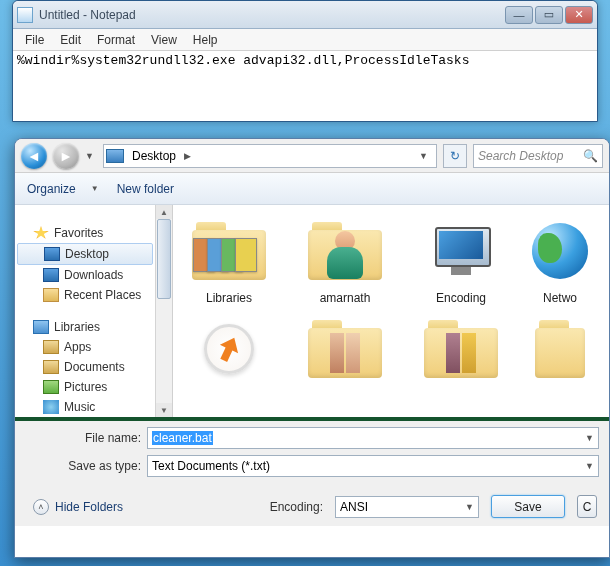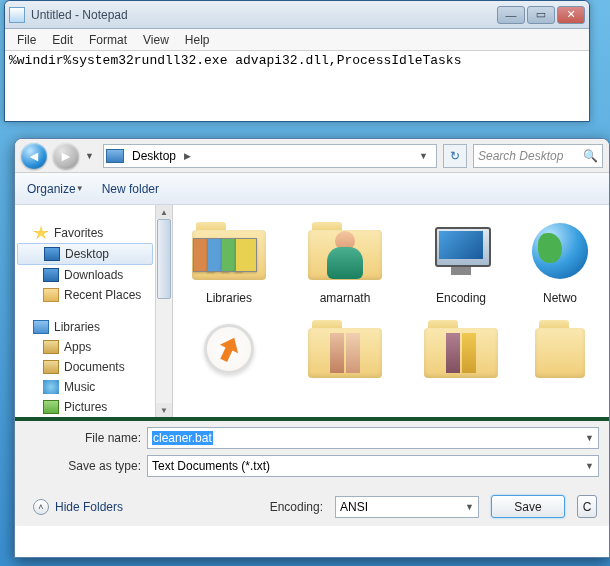--- a/index.html
+++ b/index.html
@@ -1,19 +1,19 @@
 <!DOCTYPE html>
 <html><head>
 <meta charset="utf-8">
 <style>
 * { box-sizing: border-box; margin: 0; padding: 0; }
 body { font-family: "Segoe UI", Tahoma, sans-serif; font-size: 12px; background: linear-gradient(to bottom, #6dbce8, #3a8fd0); width: 610px; height: 566px; overflow: hidden; position: relative; }
 
 
-.notepad-win { position: absolute; top: 0; left: 4px; width: 586px; border: 1px solid #2a5a8a; background: #fff; box-shadow: 0 0 8px rgba(0,0,0,0.3); border-radius: 6px 6px 0 0; }
+.notepad-win { position: absolute; top: 0; left: 12px; width: 586px; border: 1px solid #2a5a8a; background: #fff; box-shadow: 0 0 8px rgba(0,0,0,0.3); border-radius: 6px 6px 0 0; }
 .np-titlebar { height: 28px; background: linear-gradient(to bottom, #e8eef5, #cfdce9); display: flex; align-items: center; padding: 0 4px; border-radius: 6px 6px 0 0; border-bottom: 1px solid #9ab1c8; }
 .np-titlebar .np-icon { width: 16px; height: 16px; margin-right: 6px; background: linear-gradient(#fff,#b7d8f2); border:1px solid #6da3cc; }
 .np-title { flex: 1; color: #3b4a5c; }
 .win-btns { display: flex; gap: 2px; }
 .win-btn { width: 28px; height: 18px; background: linear-gradient(to bottom,#c8d7e6,#a8bcd1); border:1px solid #7a95b0; border-radius: 3px; display:flex; align-items:center; justify-content:center; color:#3a4a5a; font-size:11px; cursor:pointer; }
 .win-btn.close { background: linear-gradient(to bottom,#d98a8a,#c65a4f); color:#fff;}
 .np-menu { height: 22px; background: #f7f7f7; border-bottom: 1px solid #d0d0d0; display: flex; align-items: center; padding: 0 4px; gap: 0; }
 .np-menu span { padding: 3px 8px; color: #333; cursor: default; }
 .np-body { height: 70px; padding: 2px 4px; font-family: Consolas, "Courier New", monospace; font-size: 13px; color: #000; background: #fff; white-space: pre; overflow: hidden; }
 
@@ -30,21 +30,21 @@
 .breadcrumb { flex:1; height:24px; border:1px solid #abb6c3; background:#fff; display:flex; align-items:center; padding:0 2px; gap:2px;}
 .bc-icon { width:18px; height:14px; background:linear-gradient(#7db6e8,#3a7fbf); border:1px solid #2a6a9f; margin-right:2px;}
 .bc-seg { padding: 0 4px; }
 .bc-arrow { color:#555; font-size:9px; padding:0 2px;}
 .bc-drop { margin-left:auto; padding:0 6px; color:#555; font-size:9px;}
 .refresh-btn { width:24px; height:24px; border:1px solid #abb6c3; background:#eef3f8; display:flex; align-items:center; justify-content:center; color:#2a6fb0; cursor:pointer;}
 .search-box { width:130px; height:24px; border:1px solid #abb6c3; background:#fff; display:flex; align-items:center; padding:0 4px; color:#888; font-style:italic; overflow:hidden;}
 .search-box .sicon { margin-left:auto; font-style:normal; color:#5a88b8;}
 
 .sa-toolbar { height:32px; background: linear-gradient(to bottom,#f8fbfe,#e4ecf5); border-bottom:1px solid #cfd8e2; display:flex; align-items:center; padding:0 12px; gap:18px;}
-.tb-item { color:#1a3e72; cursor:pointer; display:flex; align-items:center; gap:0;}
+.tb-item { color:#1a3e72; cursor:pointer; display:flex; align-items:center; gap:15px;}
 .tb-item .dd { font-size:8px; color:#555;}
 
 .sa-body { display:flex; height:212px; }
 .tree { width:158px; border-right:1px solid #d0d0d0; overflow:hidden; position:relative; background:#fff;}
 .tree-scroll { position:absolute; right:0; top:0; width:17px; height:100%; background:#f0f0f0; border-left:1px solid #d4d4d4;}
 .tree-scroll .thumb { position:absolute; left:1px; right:1px; top:14px; height:80px; background:linear-gradient(to right,#e8eef5,#c5d4e4); border:1px solid #a0b4c8; border-radius:2px;}
 .tree-scroll .sar { position:absolute; left:0; right:0; height:14px; background:#e8e8e8; display:flex; align-items:center; justify-content:center; font-size:8px; color:#666;}
 .tree-scroll .sar.top{top:0;} .tree-scroll .sar.bot{bottom:0;}
 .tree-inner { padding:18px 0; width:140px;}
 .tree-grp { margin-bottom:12px; }
@@ -187,26 +187,26 @@
             </div>
           <div class="tree-item">
               <span class="ticon app"></span>
               <span>Apps</span>
             </div>
           <div class="tree-item">
               <span class="ticon doc"></span>
               <span>Documents</span>
             </div>
           <div class="tree-item">
+              <span class="ticon pic"></span>
+              <span>Pictures</span>
+            </div>
+          <div class="tree-item">
               <span class="ticon mus"></span>
               <span>Music</span>
-            </div>
-          <div class="tree-item">
-              <span class="ticon pic"></span>
-              <span>Pictures</span>
             </div>
         </div>
       </div>
       <div class="tree-scroll">
         <div class="sar top">▲</div>
         <div class="thumb"></div>
         <div class="sar bot">▼</div>
       </div>
     </div>
 

